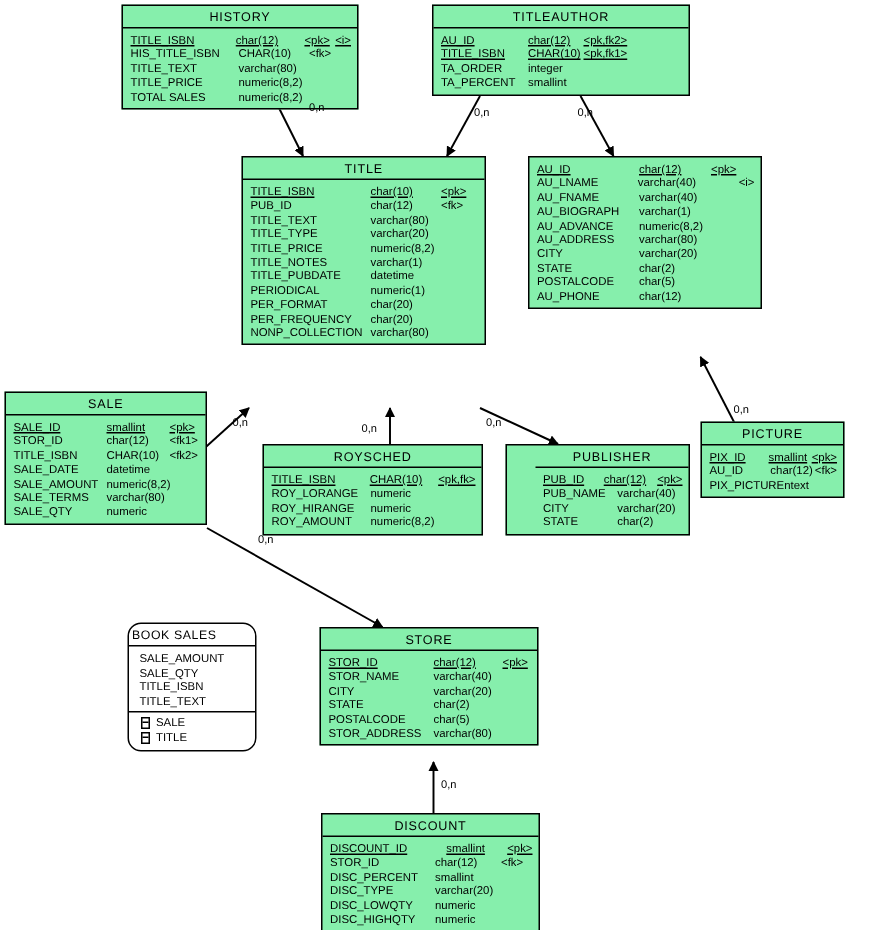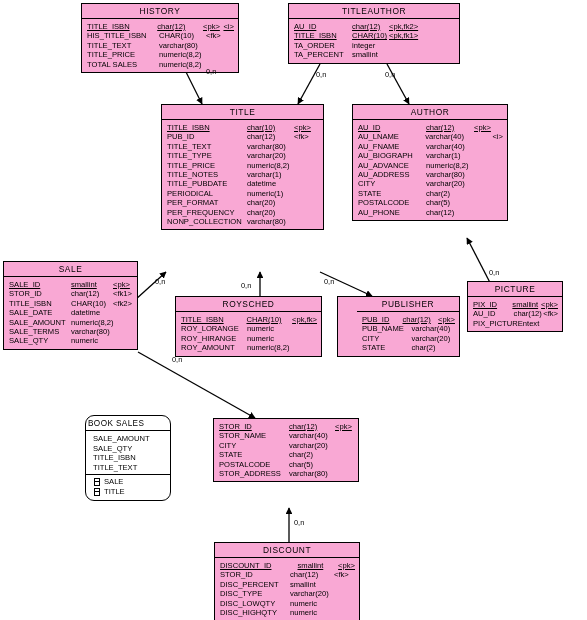--- a/index.html
+++ b/index.html
@@ -7,21 +7,21 @@
     width:587px;height:620px;position:relative;overflow:hidden;
     font-family:"Liberation Sans", sans-serif;
     -webkit-font-smoothing:none;
   }
   #canvas{position:absolute;left:0;top:0;width:587px;height:620px;}
   svg.links{position:absolute;left:0;top:0;width:587px;height:620px;pointer-events:none;}
 
   
   .entity{
     position:absolute;
-    background:#f9a8d4;
+    background:#86efac;
     border:1.4px solid #000000;
     box-sizing:border-box;
     z-index:5;
   }
   .entity .ent-title{
     text-align:center;
     font-size:8.4px;
     letter-spacing:.55px;
     color:#000;
     padding:3px 2px 2px 2px;
@@ -231,21 +231,20 @@
         </div>
       <div class="attr">
           <span class="a-name" style="width:80px">NONP_COLLECTION</span>
           <span class="a-type" style="width:47px">varchar(80)</span>
           <span class="a-key"></span>
         </div>
     </div>
   </div>
 
   <div class="entity" style="left:352px;top:104px;width:156px;">
-    <div class="ent-title">AUTHOR</div>
     <div class="ent-body">
       <div class="attr pk">
           <span class="a-name" style="width:68px">AU_ID</span>
           <span class="a-type" style="width:48px">char(12)</span>
           <span class="a-key" style="width:20px">&lt;pk&gt;</span>
           <span class="a-key2"></span>
         </div>
       <div class="attr">
           <span class="a-name" style="width:68px">AU_LNAME</span>
           <span class="a-type" style="width:48px">varchar(40)</span>
@@ -430,20 +429,21 @@
           <span>SALE</span>
         </div>
       <div class="v-ref">
           <span class="tbl-icon"></span>
           <span>TITLE</span>
         </div>
     </div>
   </div>
 
   <div class="entity" style="left:213px;top:418px;width:146px;">
+    <div class="ent-title">STORE</div>
     <div class="ent-body">
       <div class="attr pk">
           <span class="a-name" style="width:70px">STOR_ID</span>
           <span class="a-type" style="width:46px">char(12)</span>
           <span class="a-key">&lt;pk&gt;</span>
         </div>
       <div class="attr">
           <span class="a-name" style="width:70px">STOR_NAME</span>
           <span class="a-type" style="width:46px">varchar(40)</span>
           <span class="a-key"></span>

